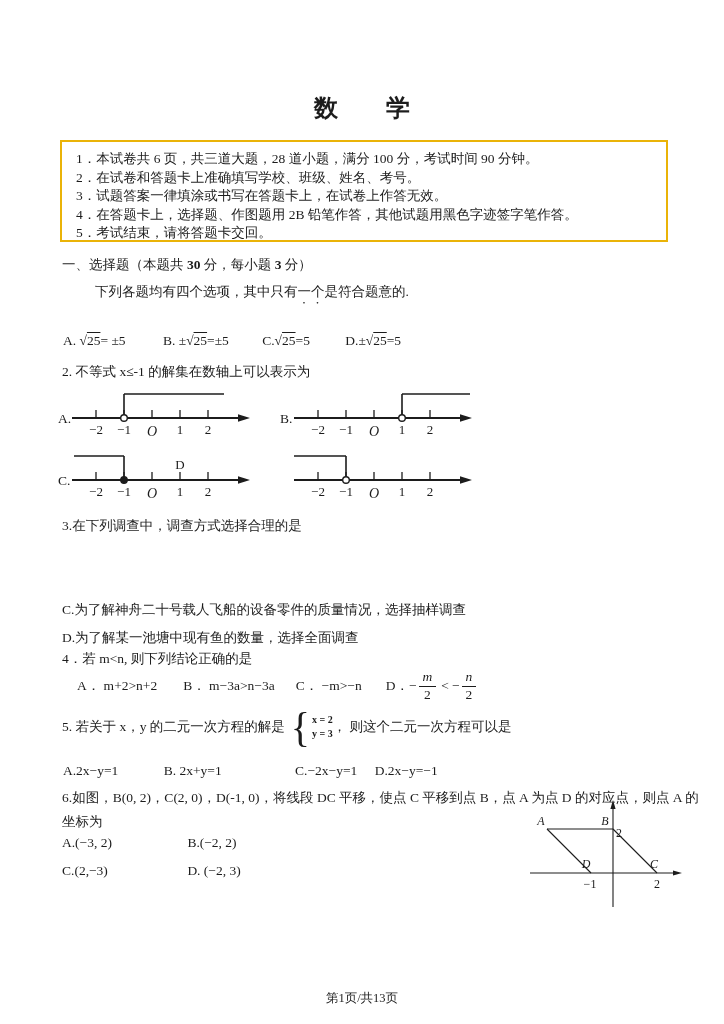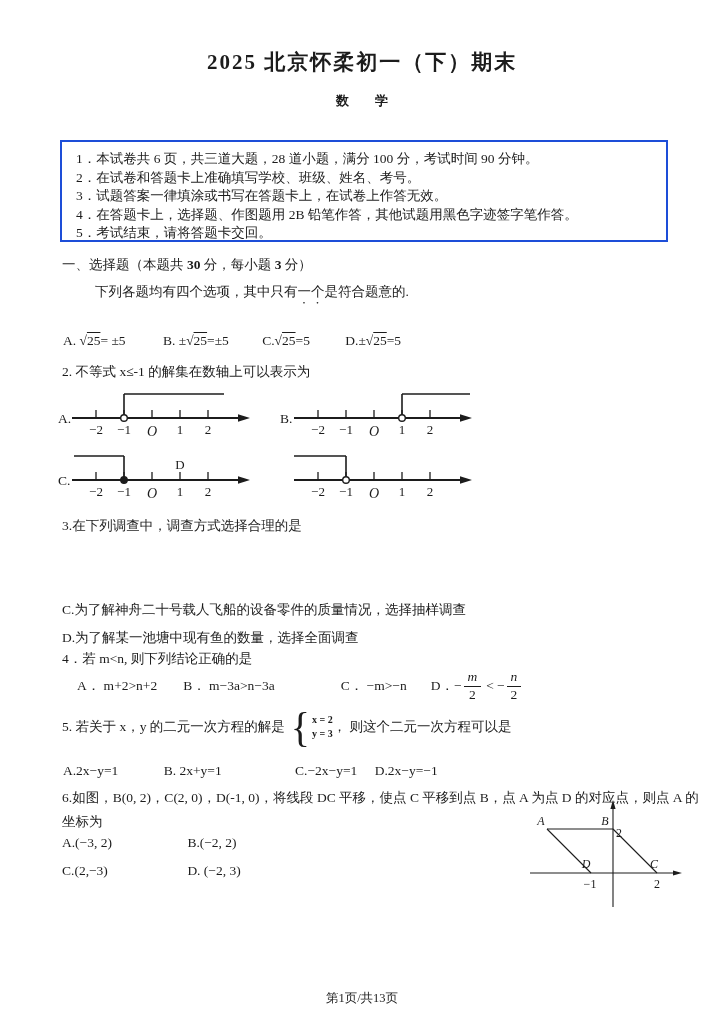--- a/index.html
+++ b/index.html
@@ -1,23 +1,23 @@
 <!DOCTYPE html>
 <html><head>
 <meta charset="utf-8">
 <style>
   html,body{margin:0;padding:0;background:#fff;}
   .page{position:relative;width:724px;height:1024px;background:#ffffff;
         font-family:"Liberation Serif",serif;color:#1c1c1c;overflow:hidden;font-size:13.5px;}
   .abs{position:absolute;white-space:nowrap;}
   .center{left:0;width:724px;text-align:center;}
   .title{font-size:21px;font-weight:bold;letter-spacing:2px;}
-  .subject{font-size:13px;font-weight:bold;}
+  .subject{font-size:24px;font-weight:bold;}
   .notice-box{position:absolute;left:60px;top:140px;width:578px;height:82px;
-              border:2px solid #1d4ed8;padding:8px 12px 8px 14px;}
+              border:2px solid #eab308;padding:8px 12px 8px 14px;}
   .notice-line{line-height:18.6px;}
   .b{font-weight:bold;}
   .emph{-webkit-text-emphasis:filled dot;-webkit-text-emphasis-position:under left;
         text-emphasis:filled dot;text-emphasis-position:under left;}
   .optrow{display:flex;align-items:center;}
   .sq{display:inline-block;}
   .rad{text-decoration:overline;}
   .frac{display:inline-flex;flex-direction:column;align-items:center;
         vertical-align:middle;line-height:1.05;margin:0 2px;}
   .frac .num{border-bottom:1.3px solid #1c1c1c;padding:0 4px 1px 4px;font-style:italic;}
@@ -31,21 +31,20 @@
   svg text.o{font-style:italic;font-size:14px;}
   svg text.fig{font-style:italic;font-size:12px;}
   svg text.fignum{font-style:normal;font-size:12px;}
   .footer{font-size:12.5px;}
 </style>
 </head>
 <body>
 
 <div class="page">
 
-  <div class="abs center title" style="top:48px">2025 北京怀柔初一（下）期末</div>
   <div class="abs center subject" style="top:92px">数　　学</div>
 
   <div class="notice-box">
     <div class="notice-line">1．本试卷共 6 页，共三道大题，28 道小题，满分 100 分，考试时间 90 分钟。</div>
     <div class="notice-line">2．在试卷和答题卡上准确填写学校、班级、姓名、考号。</div>
     <div class="notice-line">3．试题答案一律填涂或书写在答题卡上，在试卷上作答无效。</div>
     <div class="notice-line">4．在答题卡上，选择题、作图题用 2B 铅笔作答，其他试题用黑色字迹签字笔作答。</div>
     <div class="notice-line">5．考试结束，请将答题卡交回。</div>
   </div>
 
@@ -141,21 +140,21 @@
     <text x="152" y="49">2</text>
   </svg>
 
   <div class="abs" style="left:62px;top:517px">3.在下列调查中，调查方式选择合理的是</div>
   <div class="abs" style="left:62px;top:629px">D.为了解某一池塘中现有鱼的数量，选择全面调查</div>
   <div class="abs" style="left:62px;top:601px">C.为了解神舟二十号载人飞船的设备零件的质量情况，选择抽样调查</div>
 
   <div class="abs" style="left:62px;top:650px">4．若 m&lt;n, 则下列结论正确的是</div>
   <div class="abs optrow" style="left:77px;top:666px;height:40px">
     <span style="margin-right:26px">A． m+2&gt;n+2</span>
-    <span style="margin-right:66px">B． m−3a&gt;n−3a</span>
+    <span style="margin-right:21px">B． m−3a&gt;n−3a</span>
     <span style="margin-right:24px">C． −m&gt;−n</span>
     <span class="optrow">
       <span>D．</span>
       <span>−</span>
       <span class="frac">
           <span class="num">m</span>
           <span class="den">2</span>
         </span>
       <span style="margin:0 3px">&lt;</span>
       <span>−</span>

